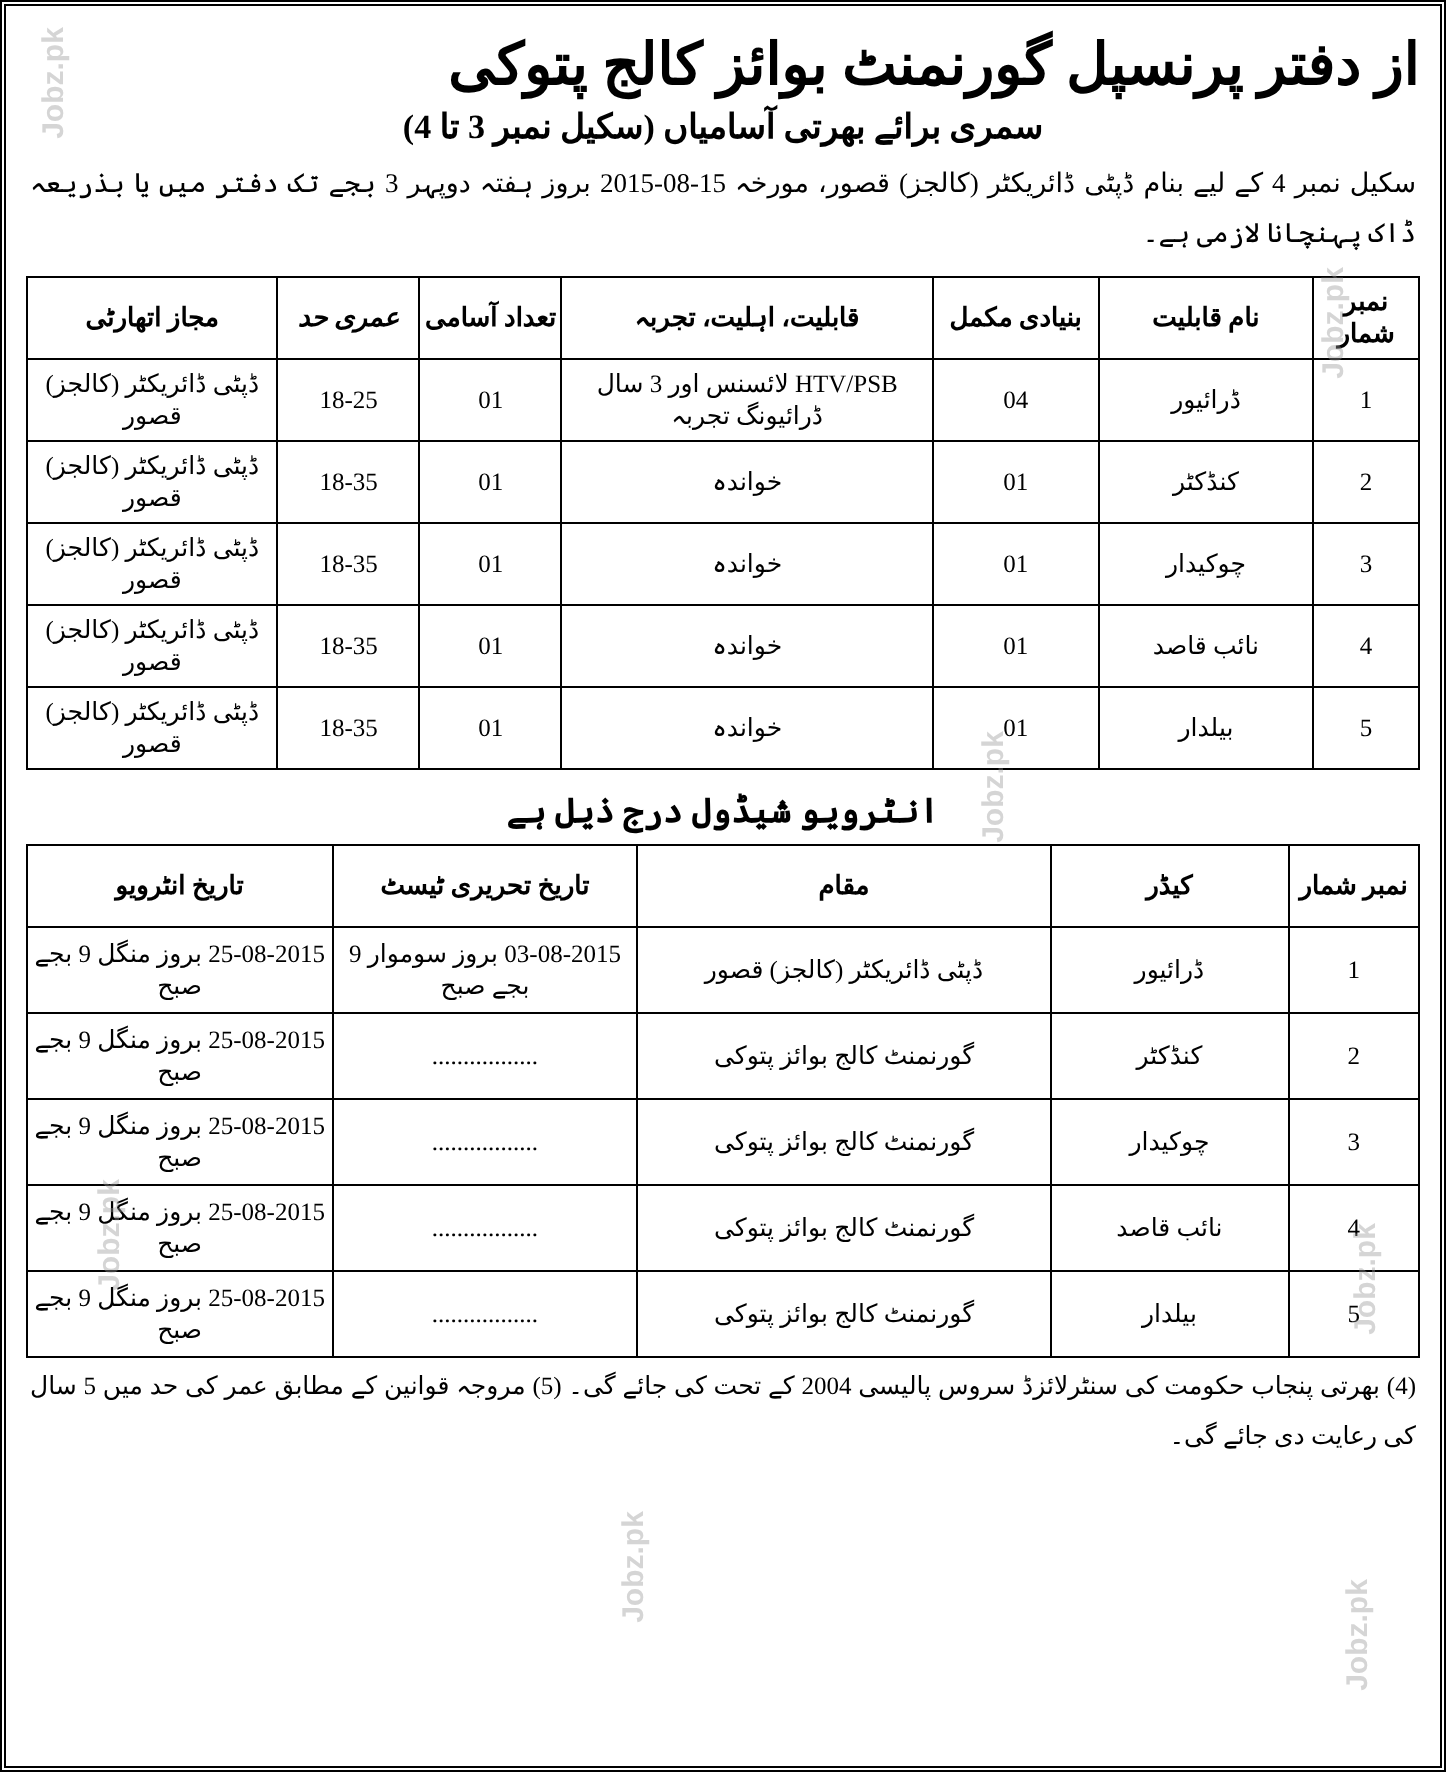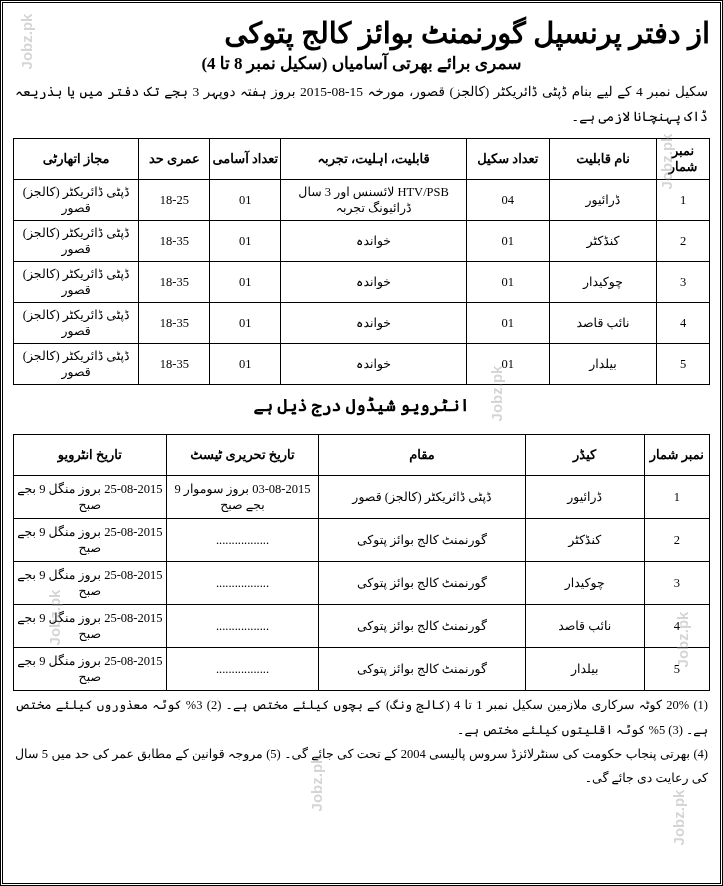--- a/index.html
+++ b/index.html
@@ -67,28 +67,28 @@
   table.jobs th {
     font-weight: bold;
     font-size: 13px;
     height: 30px;
   }
   .col-sr { width: 8%; }
   .col-name { width: 17%; }
   .col-scale { width: 13%; }
   .col-qual { width: 30%; }
   .col-count { width: 11%; }
-  .col-age { width: 11%; }
+  .col-age { width: 11%; font-style: italic; }
   .col-auth { width: 20%; }
 
   .sched-head {
     text-align: center;
     font-size: 17px;
     font-weight: bold;
-    margin: 10px 0 18px 0;
+    margin: 10px 0 6px 0;
   }
   table.sched {
     width: 100%;
     border-collapse: collapse;
     direction: rtl;
     font-size: 12.5px;
     table-layout: fixed;
   }
   table.sched th, table.sched td {
     border: 1px solid #000;
@@ -142,32 +142,32 @@
 
   <div class="wm" style="left:-4px; top:30px;">Jobz.pk</div>
   <div class="wm" style="left:636px; top:150px;">Jobz.pk</div>
   <div class="wm" style="left:466px; top:382px;">Jobz.pk</div>
   <div class="wm" style="left:24px; top:606px;">Jobz.pk</div>
   <div class="wm" style="left:652px; top:628px;">Jobz.pk</div>
   <div class="wm" style="left:286px; top:772px;">Jobz.pk</div>
   <div class="wm" style="left:648px; top:806px;">Jobz.pk</div>
 
   <div class="org-title">از دفتر پرنسپل گورنمنٹ بوائز کالج پتوکی</div>
-  <div class="sub-title">سمری برائے بھرتی آسامیاں (سکیل نمبر 8 تا 4)</div>
+  <div class="sub-title">سمری برائے بھرتی آسامیاں (سکیل نمبر 3 تا 4)</div>
 
   <div class="intro">
     <p>سکیل نمبر 4 کے لیے بنام ڈپٹی ڈائریکٹر (کالجز) قصور، مورخہ 15-08-2015 بروز ہفتہ دوپہر 3 بجے تک دفتر میں یا بذریعہ ڈاک پہنچانا لازمی ہے۔</p>
   </div>
 
   <table class="jobs">
     <thead>
       <tr>
         <th class="col-sr">نمبر شمار</th>
         <th class="col-name">نام قابلیت</th>
-        <th class="col-scale">تعداد سکیل</th>
+        <th class="col-scale">بنیادی مکمل</th>
         <th class="col-qual">قابلیت، اہلیت، تجربہ</th>
         <th class="col-count">تعداد آسامی</th>
         <th class="col-age">عمری حد</th>
         <th class="col-auth">مجاز اتھارٹی</th>
       </tr>
     </thead>
     <tbody>
       <tr>
         <td>1</td>
         <td>ڈرائیور</td>
@@ -261,18 +261,17 @@
         <td>5</td>
         <td>بیلدار</td>
         <td>گورنمنٹ کالج بوائز پتوکی</td>
         <td>.................</td>
         <td>25-08-2015 بروز منگل 9 بجے صبح</td>
       </tr>
     </tbody>
   </table>
 
   <div class="conditions">
-    <p>(1) 20% کوٹہ سرکاری ملازمین سکیل نمبر 1 تا 4 (کالج ونگ) کے بچوں کیلئے مختص ہے۔ (2) 3% کوٹہ معذوروں کیلئے مختص ہے۔ (3) 5% کوٹہ اقلیتوں کیلئے مختص ہے۔</p>
     <p>(4) بھرتی پنجاب حکومت کی سنٹرلائزڈ سروس پالیسی 2004 کے تحت کی جائے گی۔ (5) مروجہ قوانین کے مطابق عمر کی حد میں 5 سال کی رعایت دی جائے گی۔</p>
 
   </div>
 
 </div>
 
 </body></html>

